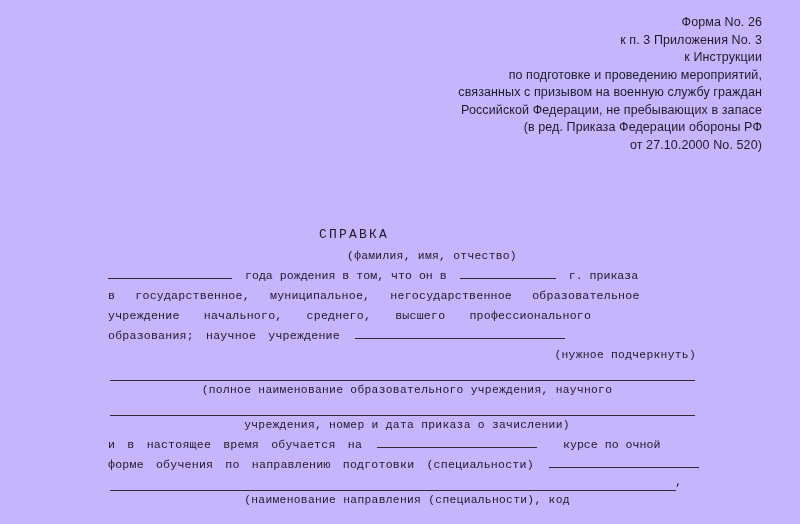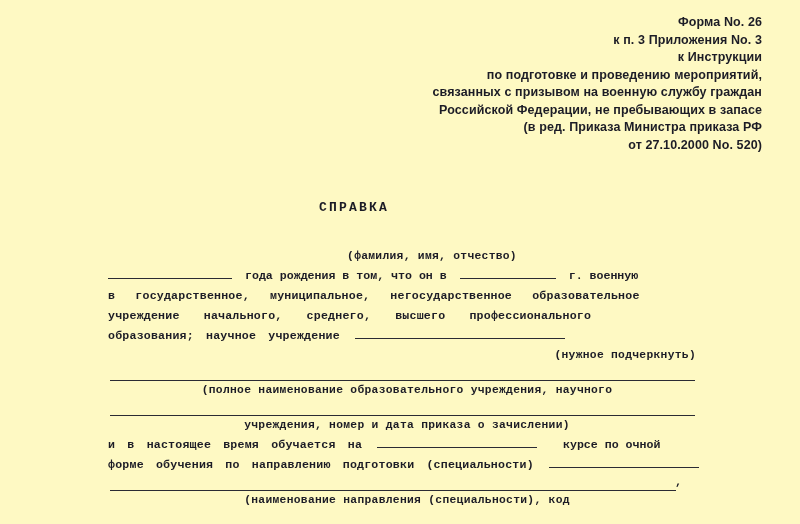--- a/index.html
+++ b/index.html
@@ -11,43 +11,42 @@
     height: 524px;
     background: #ffffff;
     font-family: "Liberation Sans", sans-serif;
     color: #1b1b24;
     overflow: hidden;
   }
   .page {
     position: relative;
     width: 800px;
     height: 524px;
-    background: #fef9c3;
-    font-weight: bold;
+    background: #c4b5fd;
   }
   
   .header {
     position: absolute;
     top: 14px;
     right: 38px;
     width: 520px;
     text-align: right;
     font-family: "Liberation Sans", sans-serif;
     font-size: 12.5px;
     line-height: 17.5px;
     color: #1c1c26;
     letter-spacing: 0.1px;
   }
   .header div {
     white-space: nowrap;
   }
   
   .doc-title {
     position: absolute;
-    top: 200px;
+    top: 227px;
     left: 0;
     width: 708px;
     text-align: center;
     font-family: "Liberation Mono", monospace;
     font-size: 13px;
     letter-spacing: 2.2px;
     color: #1c1c26;
   }
   
   .body-block {
@@ -116,36 +115,36 @@
 
 <div class="page">
 
   <div class="header">
     <div>Форма No. 26</div>
     <div>к п. 3 Приложения No. 3</div>
     <div>к Инструкции</div>
     <div>по подготовке и проведению мероприятий,</div>
     <div>связанных с призывом на военную службу граждан</div>
     <div>Российской Федерации, не пребывающих в запасе</div>
-    <div>(в ред. Приказа Министра приказа РФ</div>
+    <div>(в ред. Приказа Федерации обороны РФ</div>
     <div>от 27.10.2000 No. 520)</div>
   </div>
 
   <div class="doc-title">СПРАВКА</div>
 
   <div class="body-block">
 
 
     <div class="caption shift-a">(фамилия, имя, отчество)</div>
 
     <div class="row">
       <span class="rule" style="width:124px;"></span>
       <span class="txt" style="margin-left:6px;">года рождения в том, что он в</span>
       <span class="rule" style="width:96px; margin-left:6px;"></span>
-      <span class="txt" style="margin-left:6px;">г. военную</span>
+      <span class="txt" style="margin-left:6px;">г. приказа</span>
     </div>
 
     <div class="row">
       <span class="txt spread-wide spread">в государственное, муниципальное, негосударственное образовательное</span>
     </div>
 
     <div class="row">
       <span class="txt spread spread-xwide">учреждение начального, среднего, высшего профессионального</span>
     </div>
 

